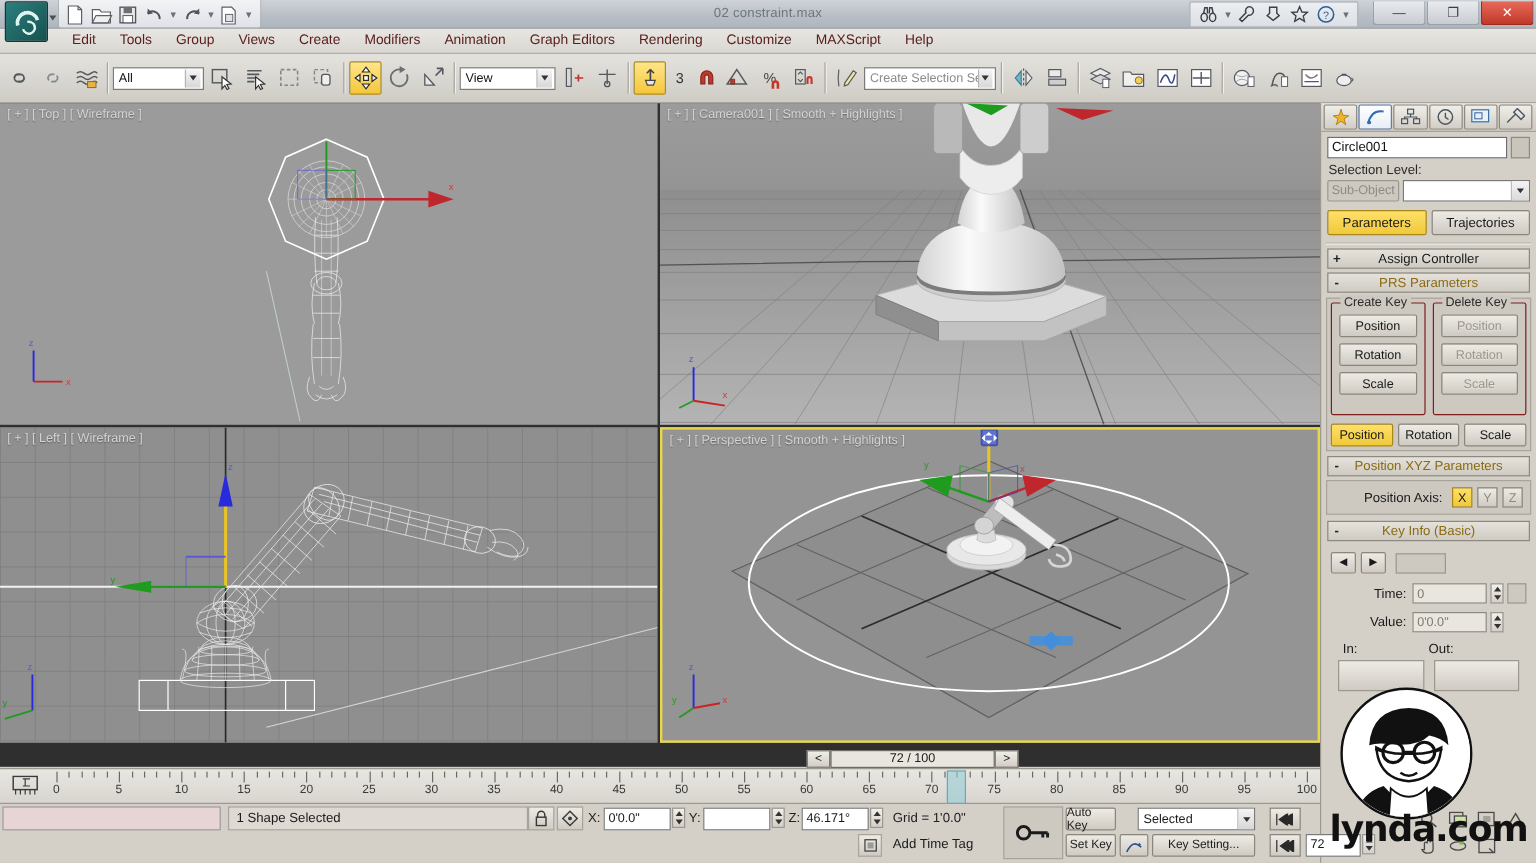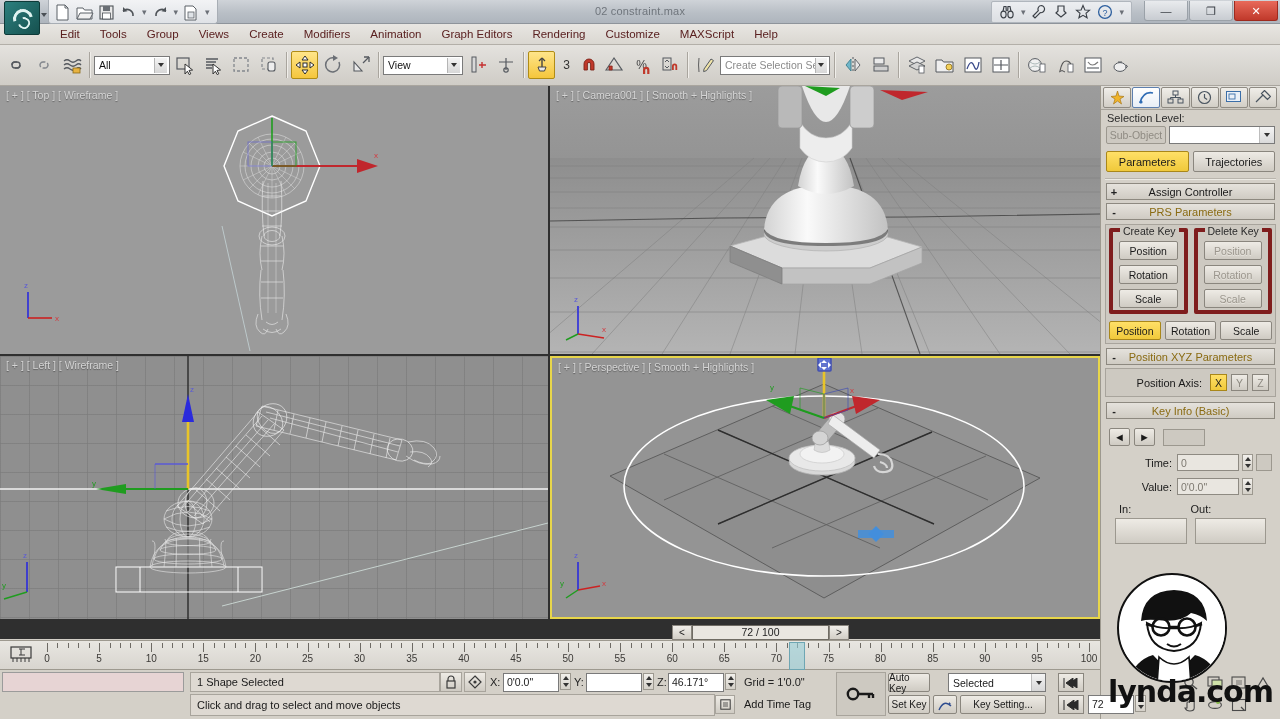--- a/index.html
+++ b/index.html
@@ -118,21 +118,21 @@
     background:linear-gradient(#eeebe5,#cfcbc3); font-size:11px; display:flex;
     align-items:center; justify-content:center; cursor:pointer; }
   .ptbtn.on{ background:linear-gradient(#ffe067,#f0c93b); border-color:#a9871a; }
   .rollgrp{ margin:2px 4px; border:1px solid #a8a49c; background:#cdc9c1; padding:3px; }
   .rollhdr{ height:17px; background:linear-gradient(#e5e2dc,#cfcbc3);
     border:1px solid #8d8980; display:flex; align-items:center; margin-bottom:3px;
     cursor:pointer; position:relative; }
   .rollhdr .pm{ width:14px; text-align:center; font-size:11px; font-weight:bold; color:#222; }
   .rollhdr .tt{ flex:1; text-align:center; font-size:11px; padding-right:14px; }
   .rollhdr.gold .tt{ color:#8a6b12; }
-  .fset{ border:4px solid #7f1d1d; position:relative; padding:9px 6px 2px 6px;
+  .fset{ border:1px solid #7f1d1d; position:relative; padding:9px 6px 16px 6px;
     flex:1; border-radius:2px; }
   .fset>.leg{ position:absolute; top:-7px; left:7px; background:#cdc9c1;
     padding:0 3px; font-size:10.5px; color:#2a2a2a; }
   .keybtn{ height:19px; border:1px solid #8a867e; border-radius:2px;
     background:linear-gradient(#eeebe5,#cfcbc3); font-size:10.5px; display:flex;
     align-items:center; justify-content:center; margin-bottom:5px; cursor:pointer; }
   .keybtn.dis{ color:#9b968d; text-shadow:0 1px 0 #e8e5df; cursor:default; }
   .axbtn{ width:17px; height:17px; border:1px solid #8a867e; font-size:10.5px;
     display:flex; align-items:center; justify-content:center;
     background:linear-gradient(#eeebe5,#cfcbc3); cursor:pointer; }
@@ -888,20 +888,24 @@
           <rect x="4" y="4" width="6" height="5" fill="none" stroke="#3b6ea8" stroke-width=".9"></rect>
           </svg>
         </div>
       <div class="cptab">
         <svg width="17" height="15" viewBox="0 0 17 15">
             <path d="M2 12 L9 5 M9 5 l-1.5-1.5 3-3 3 3 3 3 -3 3 -1.5-1.5z" fill="none" stroke="#4a5560" stroke-width="1.2"></path>
           </svg>
         </div>
     </div>
 
+    <div class="namerow">
+      <input class="nameinput" readonly="" value="Circle001" style="">
+      <div class="colorchip"></div>
+    </div>
 
     <div class="sectlabel">Selection Level:</div>
     <div class="subrow">
       <div class="subbtn">Sub-Object</div>
       <div class="subcombo">
         <span class="ar">
             <i class="caret"></i>
           </span>
       </div>
     </div>
@@ -1134,21 +1138,20 @@
         <div class="tlabel" style="left: 996.9px;">95</div>
         <div class="tlabel" style="left: 1049px;">100</div>
       </div>
     <div class="slider" id="tlslider" style="left: 789.24px;"></div>
   </div>
 
   <div class="statusbar">
     <div class="mxline"></div>
 
     <div class="selinfo">1 Shape Selected</div>
-    <div class="prompt">Click and drag to select and move objects</div>
 
     <div style="position:absolute;left:440px;top:2px;width:22px;height:20px;border:1px solid #a8a49c;background:linear-gradient(#eeebe5,#cfcbc3);display:flex;align-items:center;justify-content:center">
       <svg width="12" height="14" viewBox="0 0 12 14">
           <path d="M3 6 V4 a3 3 0 0 1 6 0 v2" fill="none" stroke="#3a3a3a" stroke-width="1.2"></path>
         <rect x="2" y="6" width="8" height="7" fill="none" stroke="#3a3a3a" stroke-width="1.2"></rect>
         </svg>
     </div>
     <div style="position:absolute;left:464px;top:2px;width:22px;height:20px;border:1px solid #a8a49c;background:linear-gradient(#eeebe5,#cfcbc3);display:flex;align-items:center;justify-content:center">
       <svg width="14" height="14" viewBox="0 0 14 14">
           <path d="M7 1 L13 7 L7 13 L1 7z" fill="none" stroke="#3a3a3a" stroke-width="1.2"></path>

